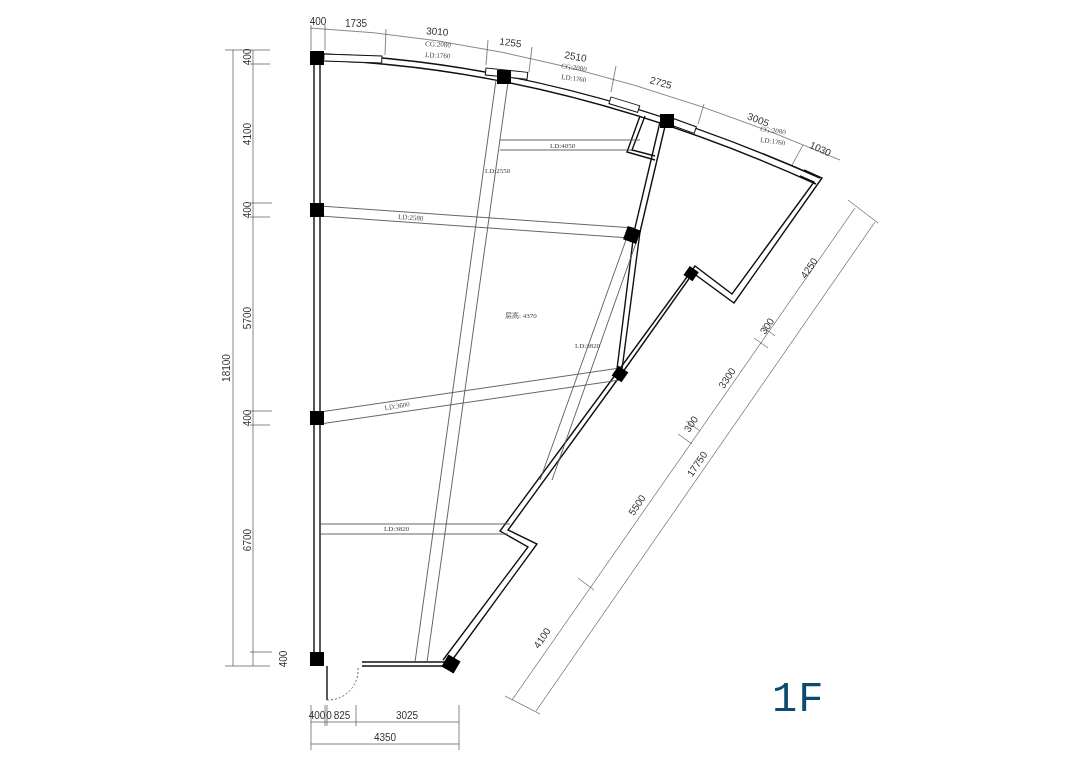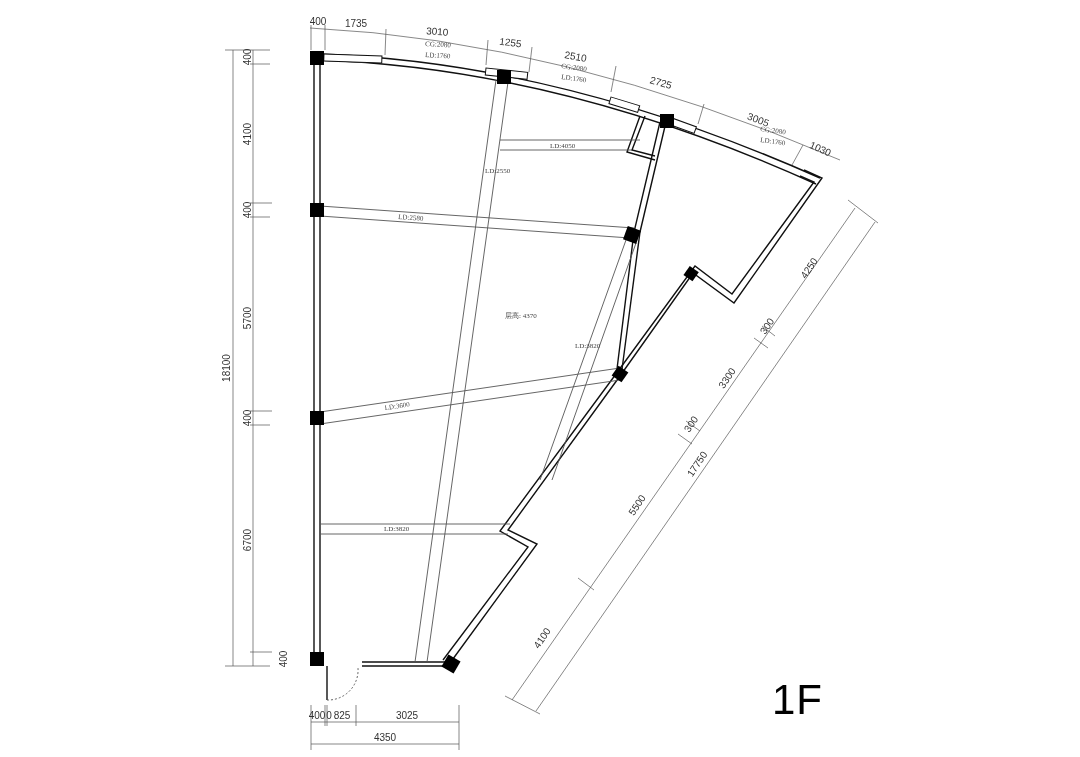--- a/index.html
+++ b/index.html
@@ -1,20 +1,20 @@
 <!DOCTYPE html>
 <html><head>
 <meta charset="utf-8">
 <style>
   html, body { margin:0; padding:0; background:#ffffff; }
   body { width:1080px; height:757px; overflow:hidden; position:relative; font-family:"Liberation Sans", sans-serif; }
   #plan { position:absolute; left:0; top:0; width:1080px; height:757px; }
   .dim { font-family:"Liberation Sans", sans-serif; font-size:10px; fill:#333; }
   .note { font-family:"Liberation Serif", serif; font-size:7px; fill:#444; }
-  .floor-label { position:absolute; left:772px; top:676px; font-family:Liberation Sans, sans-serif; font-size:42px; color:#000000; letter-spacing:1px; }
+  .floor-label { position:absolute; left:772px; top:676px; font-family:Liberation Mono, monospace; font-size:42px; color:#0c4a6e; letter-spacing:1px; }
   .wall { fill:none; stroke:#111; stroke-width:1.4; }
   .beam { fill:none; stroke:#555; stroke-width:0.9; }
   .dimline { fill:none; stroke:#555; stroke-width:0.7; }
   .col { fill:#000; }
 </style>
 </head>
 <body>
 
 <svg id="plan" viewBox="0 0 1080 757" xmlns="http://www.w3.org/2000/svg">
 

